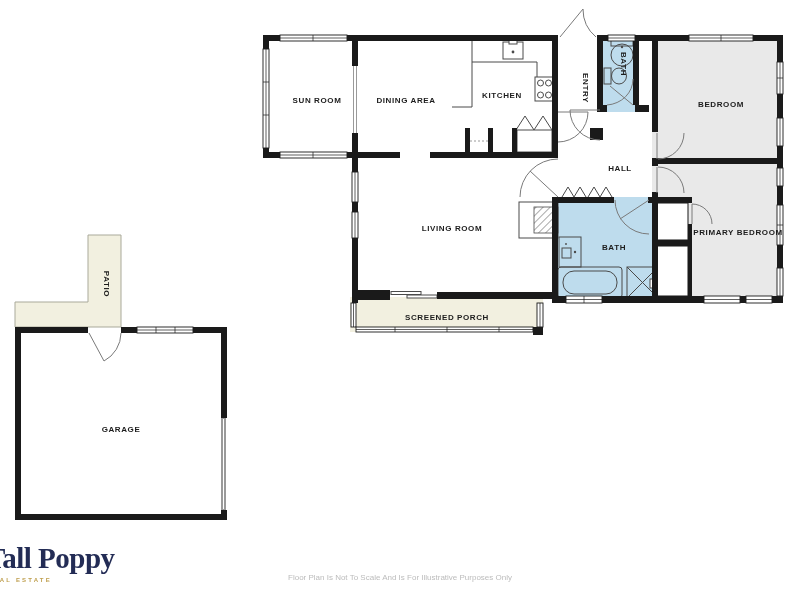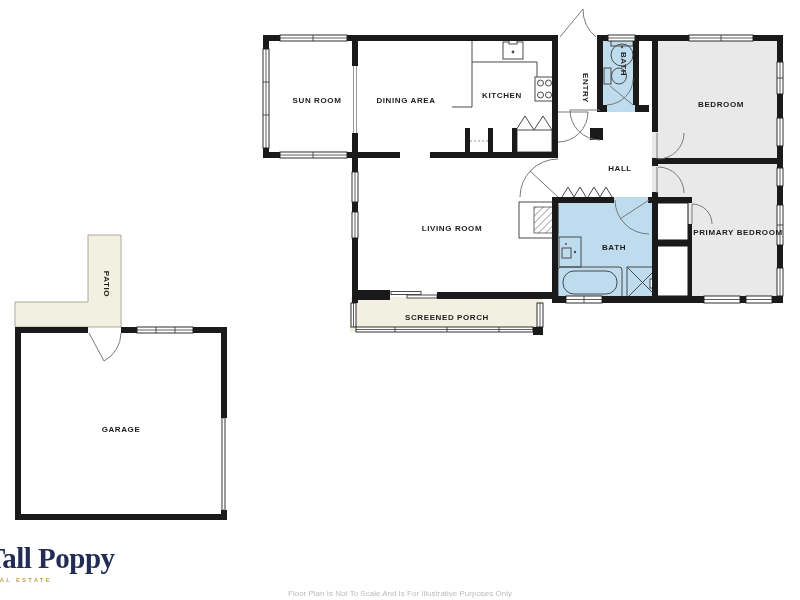--- a/index.html
+++ b/index.html
@@ -20,21 +20,21 @@
   .openline{stroke:#9a9a9a;stroke-width:1;}
   .closet{fill:#fff;stroke:#2a2a2a;stroke-width:1.1;}
   .lbl{font:bold 8px "Liberation Sans",sans-serif;letter-spacing:0.6px;
     fill:#1c1c1c;text-anchor:middle;}
   #logo{position:absolute;left:-14px;top:542px;color:var(--logo-navy,#232c55);
     font-family:"Liberation Serif",serif;font-weight:bold;font-size:29px;
     letter-spacing:-0.5px;white-space:nowrap;}
   #tagline{position:absolute;left:-13px;top:577px;color:var(--logo-gold,#bf9f4e);
     font-size:6px;font-weight:bold;letter-spacing:2.2px;white-space:nowrap;}
   #disclaimer{position:absolute;left:0;top:573px;width:800px;text-align:center;
-    font-size:8px;color:var(--disclaimer-gray,#bcbcbc);margin-top:16px;}
+    font-size:8px;color:var(--disclaimer-gray,#bcbcbc);}
 </style>
 </head>
 <body style="--wall: #1a1a1a; --room-fill: #e9e9e9; --bath-fill: #bedced; --porch-fill: #f2f0e0; --logo-navy: #232c55; --logo-gold: #bf9f4e; --disclaimer-gray: #bcbcbc;">
 
 <div id="stage">
 <svg width="800" height="600" viewBox="0 0 800 600">
   <defs>
     <pattern id="hatch" patternUnits="userSpaceOnUse" width="5" height="5" patternTransform="rotate(45)">
       <line x1="0" y1="0" x2="0" y2="5" stroke="#555" stroke-width="1"></line>
     </pattern>

